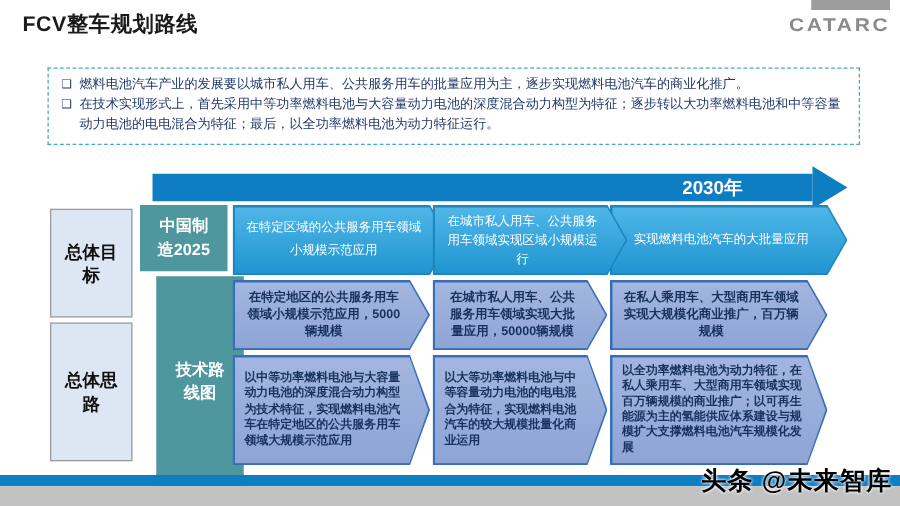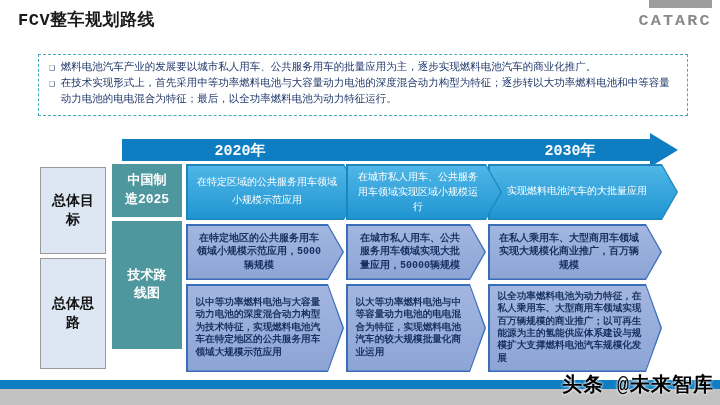--- a/index.html
+++ b/index.html
@@ -1,18 +1,18 @@
 <!DOCTYPE html>
 <html><head>
 <meta charset="utf-8">
 <style>
   html,body{margin:0;padding:0;background:#fff;}
   .slide{
     position:relative;width:720px;height:405px;overflow:hidden;background:#ffffff;
-    font-family:Liberation Mono, monospace;
+    font-family:Liberation Sans, sans-serif;
   }
   .abs{position:absolute;}
 
   
   .title{left:18px;top:8px;font-size:17px;font-weight:bold;color:#1a1a1a;letter-spacing:.5px;}
   .topbar{left:649px;top:0;width:63px;height:8px;background:#9c9c9c;}
   .logo{right:8px;top:13px;font-size:16px;font-weight:bold;color:#8a8a8a;
         letter-spacing:2px;transform:scale(1.05,.92);transform-origin:right top;}
 
   
@@ -31,21 +31,21 @@
   
   .railA{width:66px;background:#dde7f4;border:1px solid #9a9a9a;box-sizing:border-box;
          display:flex;align-items:center;justify-content:center;text-align:center;
          color:#111;font-weight:bold;font-size:14px;line-height:1.35;padding:0 9px;}
   .railB{width:70px;background:#4e979e;display:flex;align-items:center;justify-content:center;
          text-align:center;color:#fff;font-weight:600;font-size:13px;line-height:1.4;
          padding:0 11px;box-sizing:border-box;}
   .a1{left:40px;top:167px;height:87px;}
   .a2{left:40px;top:258px;height:111px;}
   .b1{left:112px;top:164px;height:53px;}
-  .b2{left:112px;top:221px;height:128px;}
+  .b2{left:125px;top:221px;height:168px;}
 
   
   .chev{position:absolute;}
   .chev .bd{position:absolute;inset:0;clip-path:polygon(0 0,calc(100% - 16px) 0,100% 50%,calc(100% - 16px) 100%,0 100%);}
   .chev .fl{position:absolute;inset:1.5px;display:flex;align-items:center;justify-content:center;
             box-sizing:border-box;clip-path:polygon(0 0,calc(100% - 15px) 0,100% 50%,calc(100% - 15px) 100%,0 100%);}
   .r1 .bd{background:#1d86bd;}
   .r1 .fl{background:linear-gradient(180deg,#4fb6e7,#2095d1);color:#fff;font-size:10px;
           line-height:1.85;text-align:center;padding:2px 20px 2px 8px;}
   .r23 .bd{background:#3a6db8;}
@@ -76,21 +76,20 @@
       <span>燃料电池汽车产业的发展要以城市私人用车、公共服务用车的批量应用为主，逐步实现燃料电池汽车的商业化推广。</span>
     </div>
     <div class="bullet">
       <span class="glyph">❑</span>
       <span>在技术实现形式上，首先采用中等功率燃料电池与大容量动力电池的深度混合动力构型为特征；逐步转以大功率燃料电池和中等容量动力电池的电电混合为特征；最后，以全功率燃料电池为动力特征运行。</span>
     </div>
   </div>
 
   <div class="abs tband"></div>
   <div class="abs thead"></div>
-  <div class="abs year y0">2020年</div>
   <div class="abs year y1">2025年</div>
   <div class="abs year y2">2030年</div>
 
   <div class="abs railA a2">总体思路</div>
   <div class="abs railA a1">总体目标</div>
   <div class="abs railB b1">中国制造2025</div>
   <div class="abs railB b2">技术路线图</div>
 
   <div class="chev r1 cC rw1">
     <div class="bd"></div>

